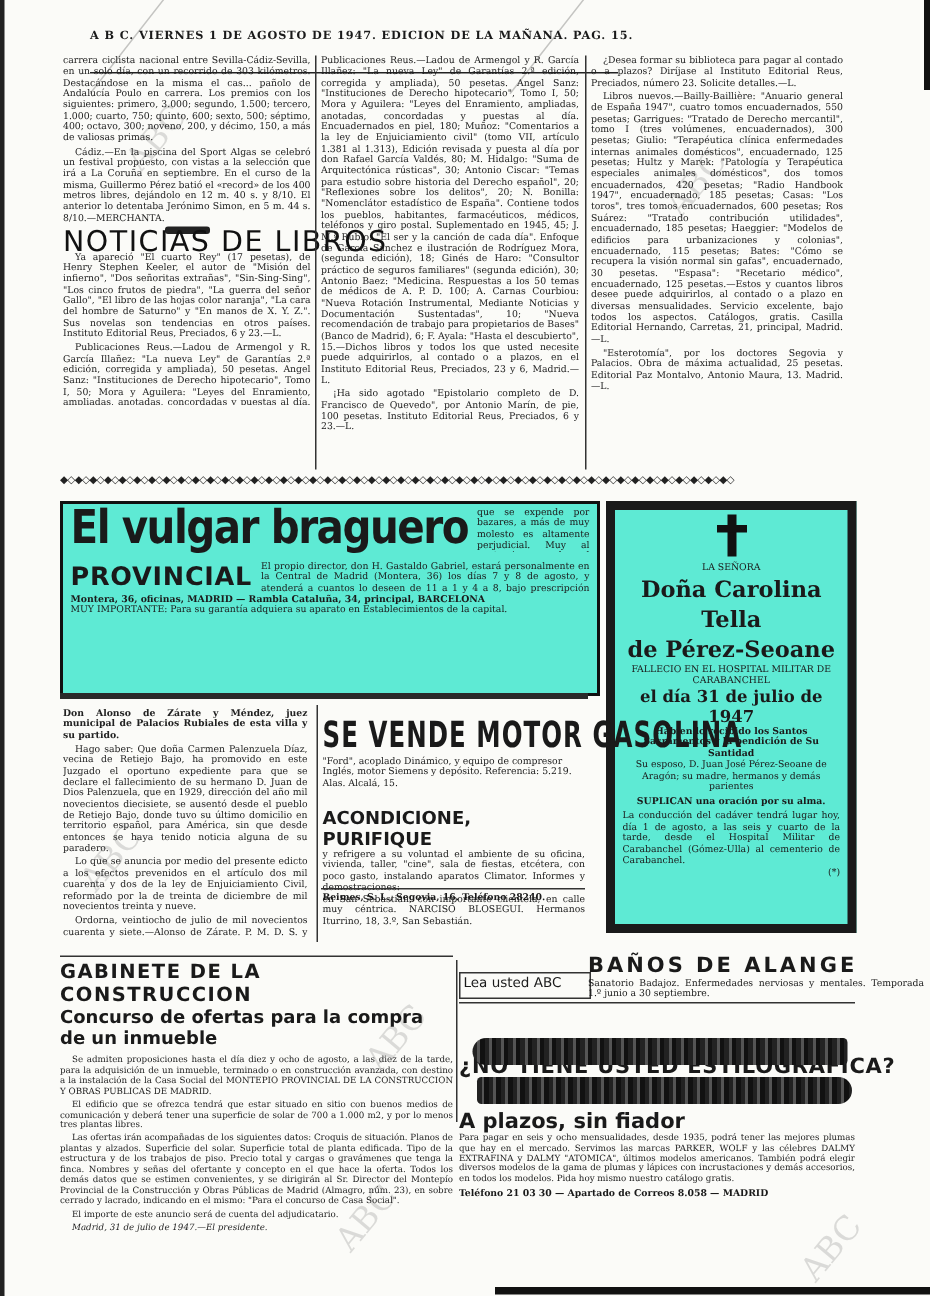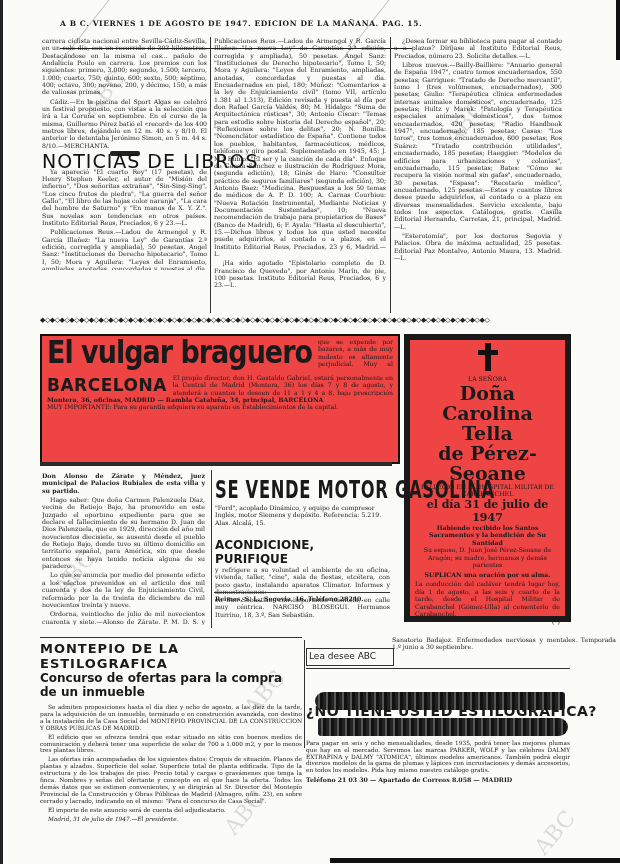--- a/index.html
+++ b/index.html
@@ -10,28 +10,28 @@
   .rightbar.top{height:60px;}
   .header{left:60px;top:19px;width:352px;height:12px;font-size:7.5px;font-weight:bold;letter-spacing:0.6px;border-bottom:1px solid #222;white-space:nowrap;padding-bottom:17px;}
   .col{position:absolute;font-size:6.2px;line-height:7.35px;text-align:justify;color:#222;}
   .col p{margin:0 0 2px 0;text-indent:8px;}
   .col p.noind{text-indent:0;}
   .h-books{font-family:"DejaVu Sans",sans-serif;font-size:19px;letter-spacing:1px;font-weight:normal;color:#111;white-space:nowrap;margin:2px 0 3px 0;text-indent:0 !important;}
   .orn{font-size:7px;letter-spacing:-0.5px;white-space:nowrap;overflow:hidden;color:#222;}
   .smallorn{width:30px;height:5px;background:#222;margin:2px auto 2px;border-radius:2px;}
   .vdiv{position:absolute;width:1px;background:#333;}
   .hdiv{position:absolute;height:1px;background:#333;}
-  .box{position:absolute;border:2px solid #111;background:#ef4444;}
+  .box{position:absolute;border:2px solid #111;background:#5eead4;}
   .ad1 .big{font-family:"DejaVu Sans",sans-serif;font-weight:bold;font-size:27px;letter-spacing:-1px;transform:scaleY(1.15);display:inline-block;line-height:30px;}
   .ad-small{font-size:6.2px;line-height:7.3px;text-align:justify;}
   .imp{font-family:"DejaVu Sans",sans-serif;font-weight:bold;font-size:17px;letter-spacing:0.5px;}
   .gab{font-family:"DejaVu Sans",sans-serif;font-weight:bold;font-size:17px;text-align:center;letter-spacing:0.8px;}
   .center{text-align:left;}
   .obit{border:6px solid #1a1a1a;}
-  .obit .name{font-family:"DejaVu Serif",serif;font-weight:bold;font-size:19px;text-align:center;line-height:20px;}
+  .obit .name{font-family:"DejaVu Serif",serif;font-weight:bold;font-size:15px;text-align:center;line-height:20px;}
   .obit .sm{font-size:6.2px;line-height:7.5px;text-align:center;}
   .obit .date{font-size:11px;font-weight:bold;text-align:center;}
   .obit .rip{font-size:16px;font-weight:bold;text-align:center;letter-spacing:2px;}
   .cross{margin:0 auto;width:20px;height:28px;position:relative;}
   .cross:before{content:"";position:absolute;left:7px;top:0;width:6px;height:28px;background:#111;}
   .cross:after{content:"";position:absolute;left:0;top:7px;width:20px;height:5px;background:#111;}
   .cond{font-family:"DejaVu Sans",sans-serif;font-weight:bold;transform:scaleX(0.68);transform-origin:left;white-space:nowrap;display:inline-block;}
   .sans-bold{font-family:"DejaVu Sans",sans-serif;font-weight:bold;}
   .pen{height:18px;border-radius:9px 3px 3px 9px;background:repeating-linear-gradient(90deg,#222 0,#222 3px,#555 3px,#555 5px,#111 5px,#111 8px);position:absolute;}
   .watermark{position:absolute;font-family:"DejaVu Serif",serif;color:rgba(0,0,0,0.13);font-size:22px;transform:rotate(-50deg);}
@@ -79,21 +79,21 @@
 </div>
 
 <div class="abs orn" style="left:40px;top:316px;width:525px;">◆◇◆◇◆◇◆◇◆◇◆◇◆◇◆◇◆◇◆◇◆◇◆◇◆◇◆◇◆◇◆◇◆◇◆◇◆◇◆◇◆◇◆◇◆◇◆◇◆◇◆◇◆◇◆◇◆◇◆◇◆◇◆◇◆◇◆◇◆◇◆◇◆◇◆◇◆◇◆◇◆◇◆◇◆◇◆◇◆◇◆◇</div>
 
 <div class="box ad1" style="left:40px;top:334px;width:346px;height:122px;padding:2px 5px;">
   <div style="display:flex;align-items:flex-start;">
     <div class="big" style="white-space:nowrap;margin-right:6px;">El vulgar braguero</div>
     <div class="ad-small" style="height:30px;overflow:hidden;">que se expende por bazares, a más de muy molesto es altamente perjudicial. Muy al contrario sucede al usar el Super Obturador HERNIUS automático, aparato minúsculo y ligero, que sin tirantes ni engorros puede contener la hernia, sin notarse que se lleva. Unicamente sobre medida, medida y prescripción facultativa. (C. C. S. 9.964.)</div>
   </div>
   <div style="display:flex;align-items:center;margin-top:6px;">
-    <span class="imp" style="margin-right:6px;">BARCELONA</span>
+    <span class="imp" style="margin-right:6px;">PROVINCIAL</span>
     <span class="ad-small" style="height:22px;overflow:hidden;">El propio director, don H. Gastaldo Gabriel, estará personalmente en la Central de Madrid (Montera, 36) los días 7 y 8 de agosto, y atenderá a cuantos lo deseen de 11 a 1 y 4 a 8, bajo prescripción facultativa. (C. C. S. 9.964.)</span>
   </div>
   <div class="ad-small center" style="font-weight:bold;">Montera, 36, oficinas, MADRID — Rambla Cataluña, 34, principal, BARCELONA</div>
   <div class="ad-small center">MUY IMPORTANTE: Para su garantía adquiera su aparato en Establecimientos de la capital.</div>
 </div>
 
 <div class="box obit" style="left:404px;top:334px;width:145px;height:270px;padding:3px 5px;">
   <div class="cross"></div>
   <div class="sm" style="margin-top:4px;">LA SEÑORA</div>
   <div class="name">Doña Carolina Tella</div>
@@ -126,42 +126,44 @@
   <div class="ad-small">y refrigere a su voluntad el ambiente de su oficina, vivienda, taller, "cine", sala de fiestas, etcétera, con poco gasto, instalando aparatos Climator. Informes y demostraciones:</div>
   <div class="ad-small" style="font-weight:bold;">Reimes, S. L., Segovia, 16. Teléfono 28240.</div>
 </div>
 <div class="hdiv" style="left:214px;top:592px;width:176px;"></div>
 <div class="abs" style="left:215px;top:596px;width:175px;">
   <div class="ad-small">en San Sebastián, con importante clientela, en calle muy céntrica. NARCISO BLOSEGUI. Hermanos Iturrino, 18, 3.º, San Sebastián.</div>
 </div>
 
 <div class="hdiv" style="left:40px;top:637px;width:262px;"></div>
 <div class="abs" style="left:40px;top:641px;width:262px;">
-  <div class="sans-bold center" style="font-size:13px;letter-spacing:1px;">MONTEPIO DE LA ESTILOGRAFICA</div>
+  <div class="sans-bold center" style="font-size:13px;letter-spacing:1px;">GABINETE DE LA CONSTRUCCION</div>
   <div class="sans-bold center" style="font-size:12px;margin-bottom:5px;">Concurso de ofertas para la compra de un inmueble</div>
   <div class="col" style="position:static;font-size:5.8px;line-height:6.9px;">
     <p>Se admiten proposiciones hasta el día diez y ocho de agosto, a las diez de la tarde, para la adquisición de un inmueble, terminado o en construcción avanzada, con destino a la instalación de la Casa Social del MONTEPIO PROVINCIAL DE LA CONSTRUCCION Y OBRAS PUBLICAS DE MADRID.</p>
     <p>El edificio que se ofrezca tendrá que estar situado en sitio con buenos medios de comunicación y deberá tener una superficie de solar de 700 a 1.000 m2, y por lo menos tres plantas libres.</p>
     <p>Las ofertas irán acompañadas de los siguientes datos: Croquis de situación. Planos de plantas y alzados. Superficie del solar. Superficie total de planta edificada. Tipo de la estructura y de los trabajos de piso. Precio total y cargas o gravámenes que tenga la finca. Nombres y señas del ofertante y concepto en el que hace la oferta. Todos los demás datos que se estimen convenientes, y se dirigirán al Sr. Director del Montepío Provincial de la Construcción y Obras Públicas de Madrid (Almagro, núm. 23), en sobre cerrado y lacrado, indicando en el mismo: "Para el concurso de Casa Social".</p>
     <p>El importe de este anuncio será de cuenta del adjudicatario.</p>
     <p style="font-style:italic;">Madrid, 31 de julio de 1947.—El presidente.</p>
   </div>
 </div>
 <div class="vdiv" style="left:304px;top:640px;height:108px;"></div>
 
-<div class="abs" style="left:306px;top:648px;width:82px;height:12px;border:1px solid #333;font-family:'DejaVu Sans',sans-serif;font-size:9px;padding:2px;white-space:nowrap;">Lea desee ABC</div>
+<div class="abs" style="left:306px;top:648px;width:82px;height:12px;border:1px solid #333;font-family:'DejaVu Sans',sans-serif;font-size:9px;padding:2px;white-space:nowrap;">Lea usted ABC</div>
 
 <div class="abs" style="left:392px;top:636px;width:224px;">
+  <div class="sans-bold center" style="font-size:14px;letter-spacing:2px;">BAÑOS DE ALANGE</div>
   <div class="ad-small">Sanatorio Badajoz. Enfermedades nerviosas y mentales. Temporada 1.º junio a 30 septiembre.</div>
 </div>
 <div class="hdiv" style="left:306px;top:668px;width:264px;"></div>
 
 <div class="abs" style="left:306px;top:671px;width:264px;">
   <div class="sans-bold" style="font-size:14px;letter-spacing:0.5px;white-space:nowrap;margin-top:32px;">¿NO TIENE USTED ESTILOGRAFICA?</div>
 </div>
 <div class="pen" style="left:315px;top:692px;width:250px;"></div>
 <div class="pen" style="left:318px;top:718px;width:250px;border-radius:3px 9px 9px 3px;"></div>
 <div class="abs" style="left:306px;top:740px;width:264px;">
+  <div class="sans-bold center" style="font-size:14px;">A plazos, sin fiador</div>
   <div class="ad-small" style="font-size:5.8px;line-height:6.8px;">Para pagar en seis y ocho mensualidades, desde 1935, podrá tener las mejores plumas que hay en el mercado. Servimos las marcas PARKER, WOLF y las célebres DALMY EXTRAFINA y DALMY "ATOMICA", últimos modelos americanos. También podrá elegir diversos modelos de la gama de plumas y lápices con incrustaciones y demás accesorios, en todos los modelos. Pida hoy mismo nuestro catálogo gratis.</div>
   <div class="ad-small center" style="font-weight:bold;margin-top:2px;">Teléfono 21 03 30 — Apartado de Correos 8.058 — MADRID</div>
 </div>
 
 <div class="hdiv" style="left:330px;top:858px;width:290px;height:5px;background:#111;"></div>
 
 </body></html>

